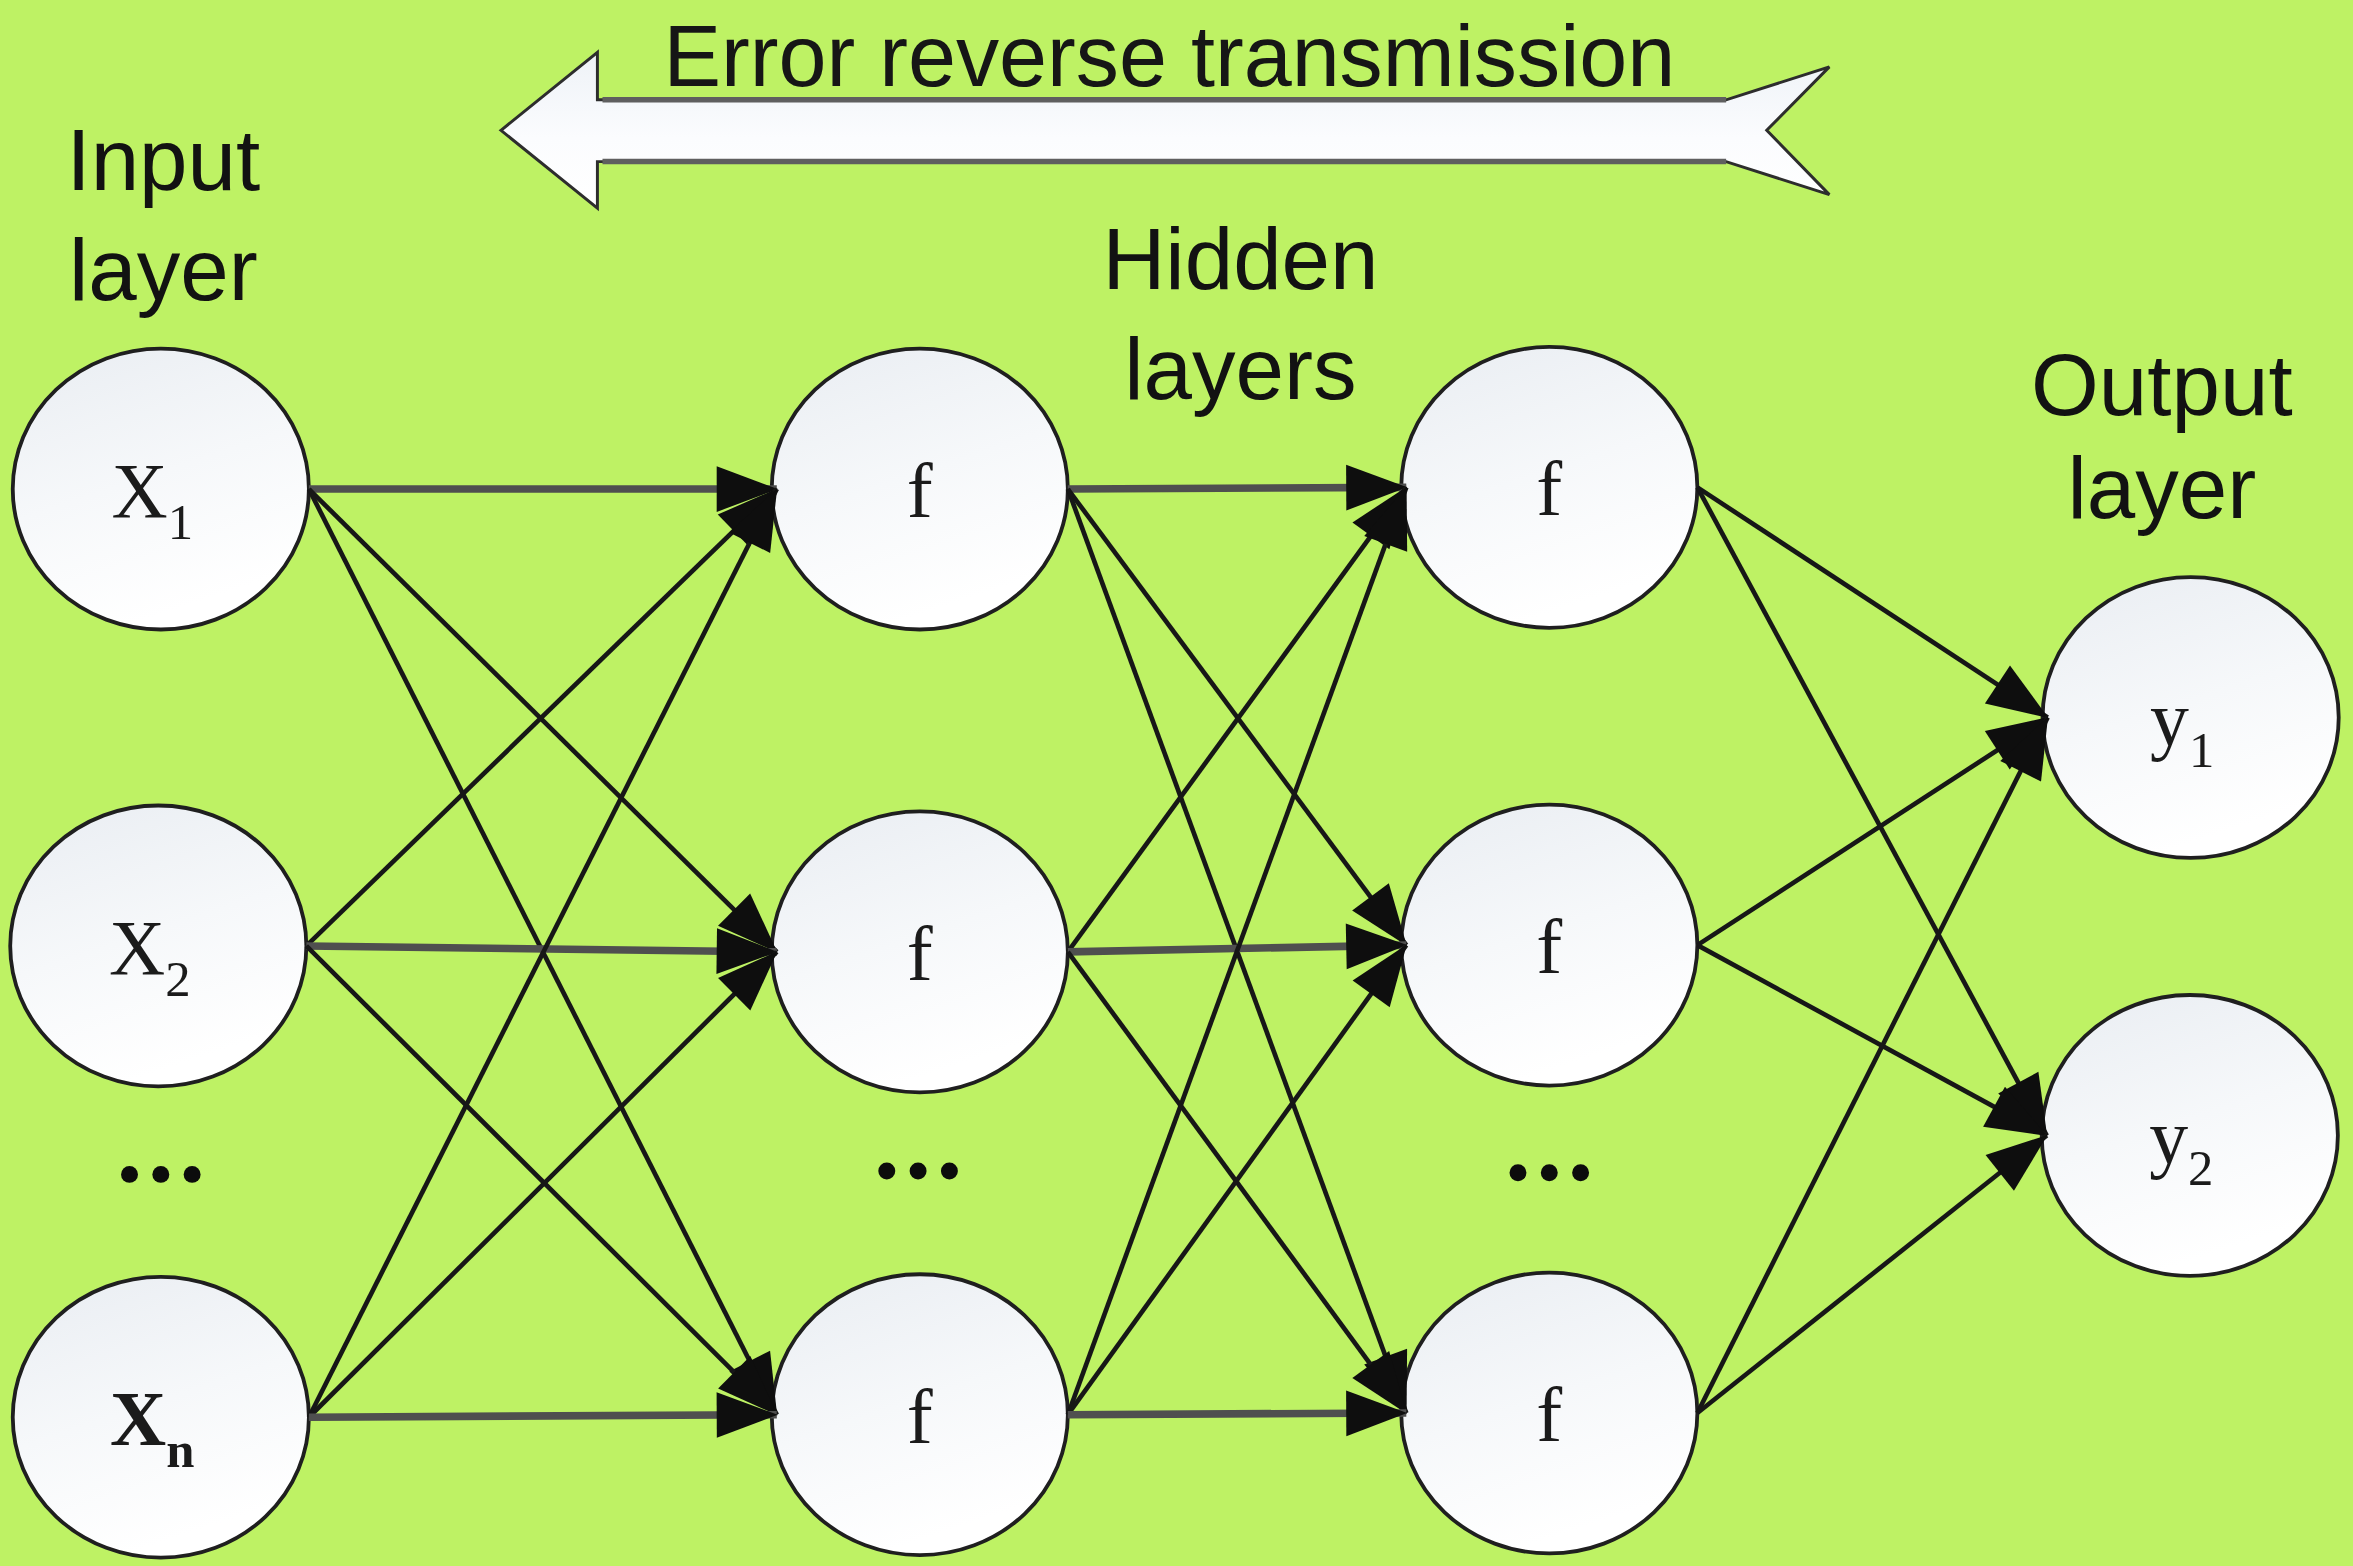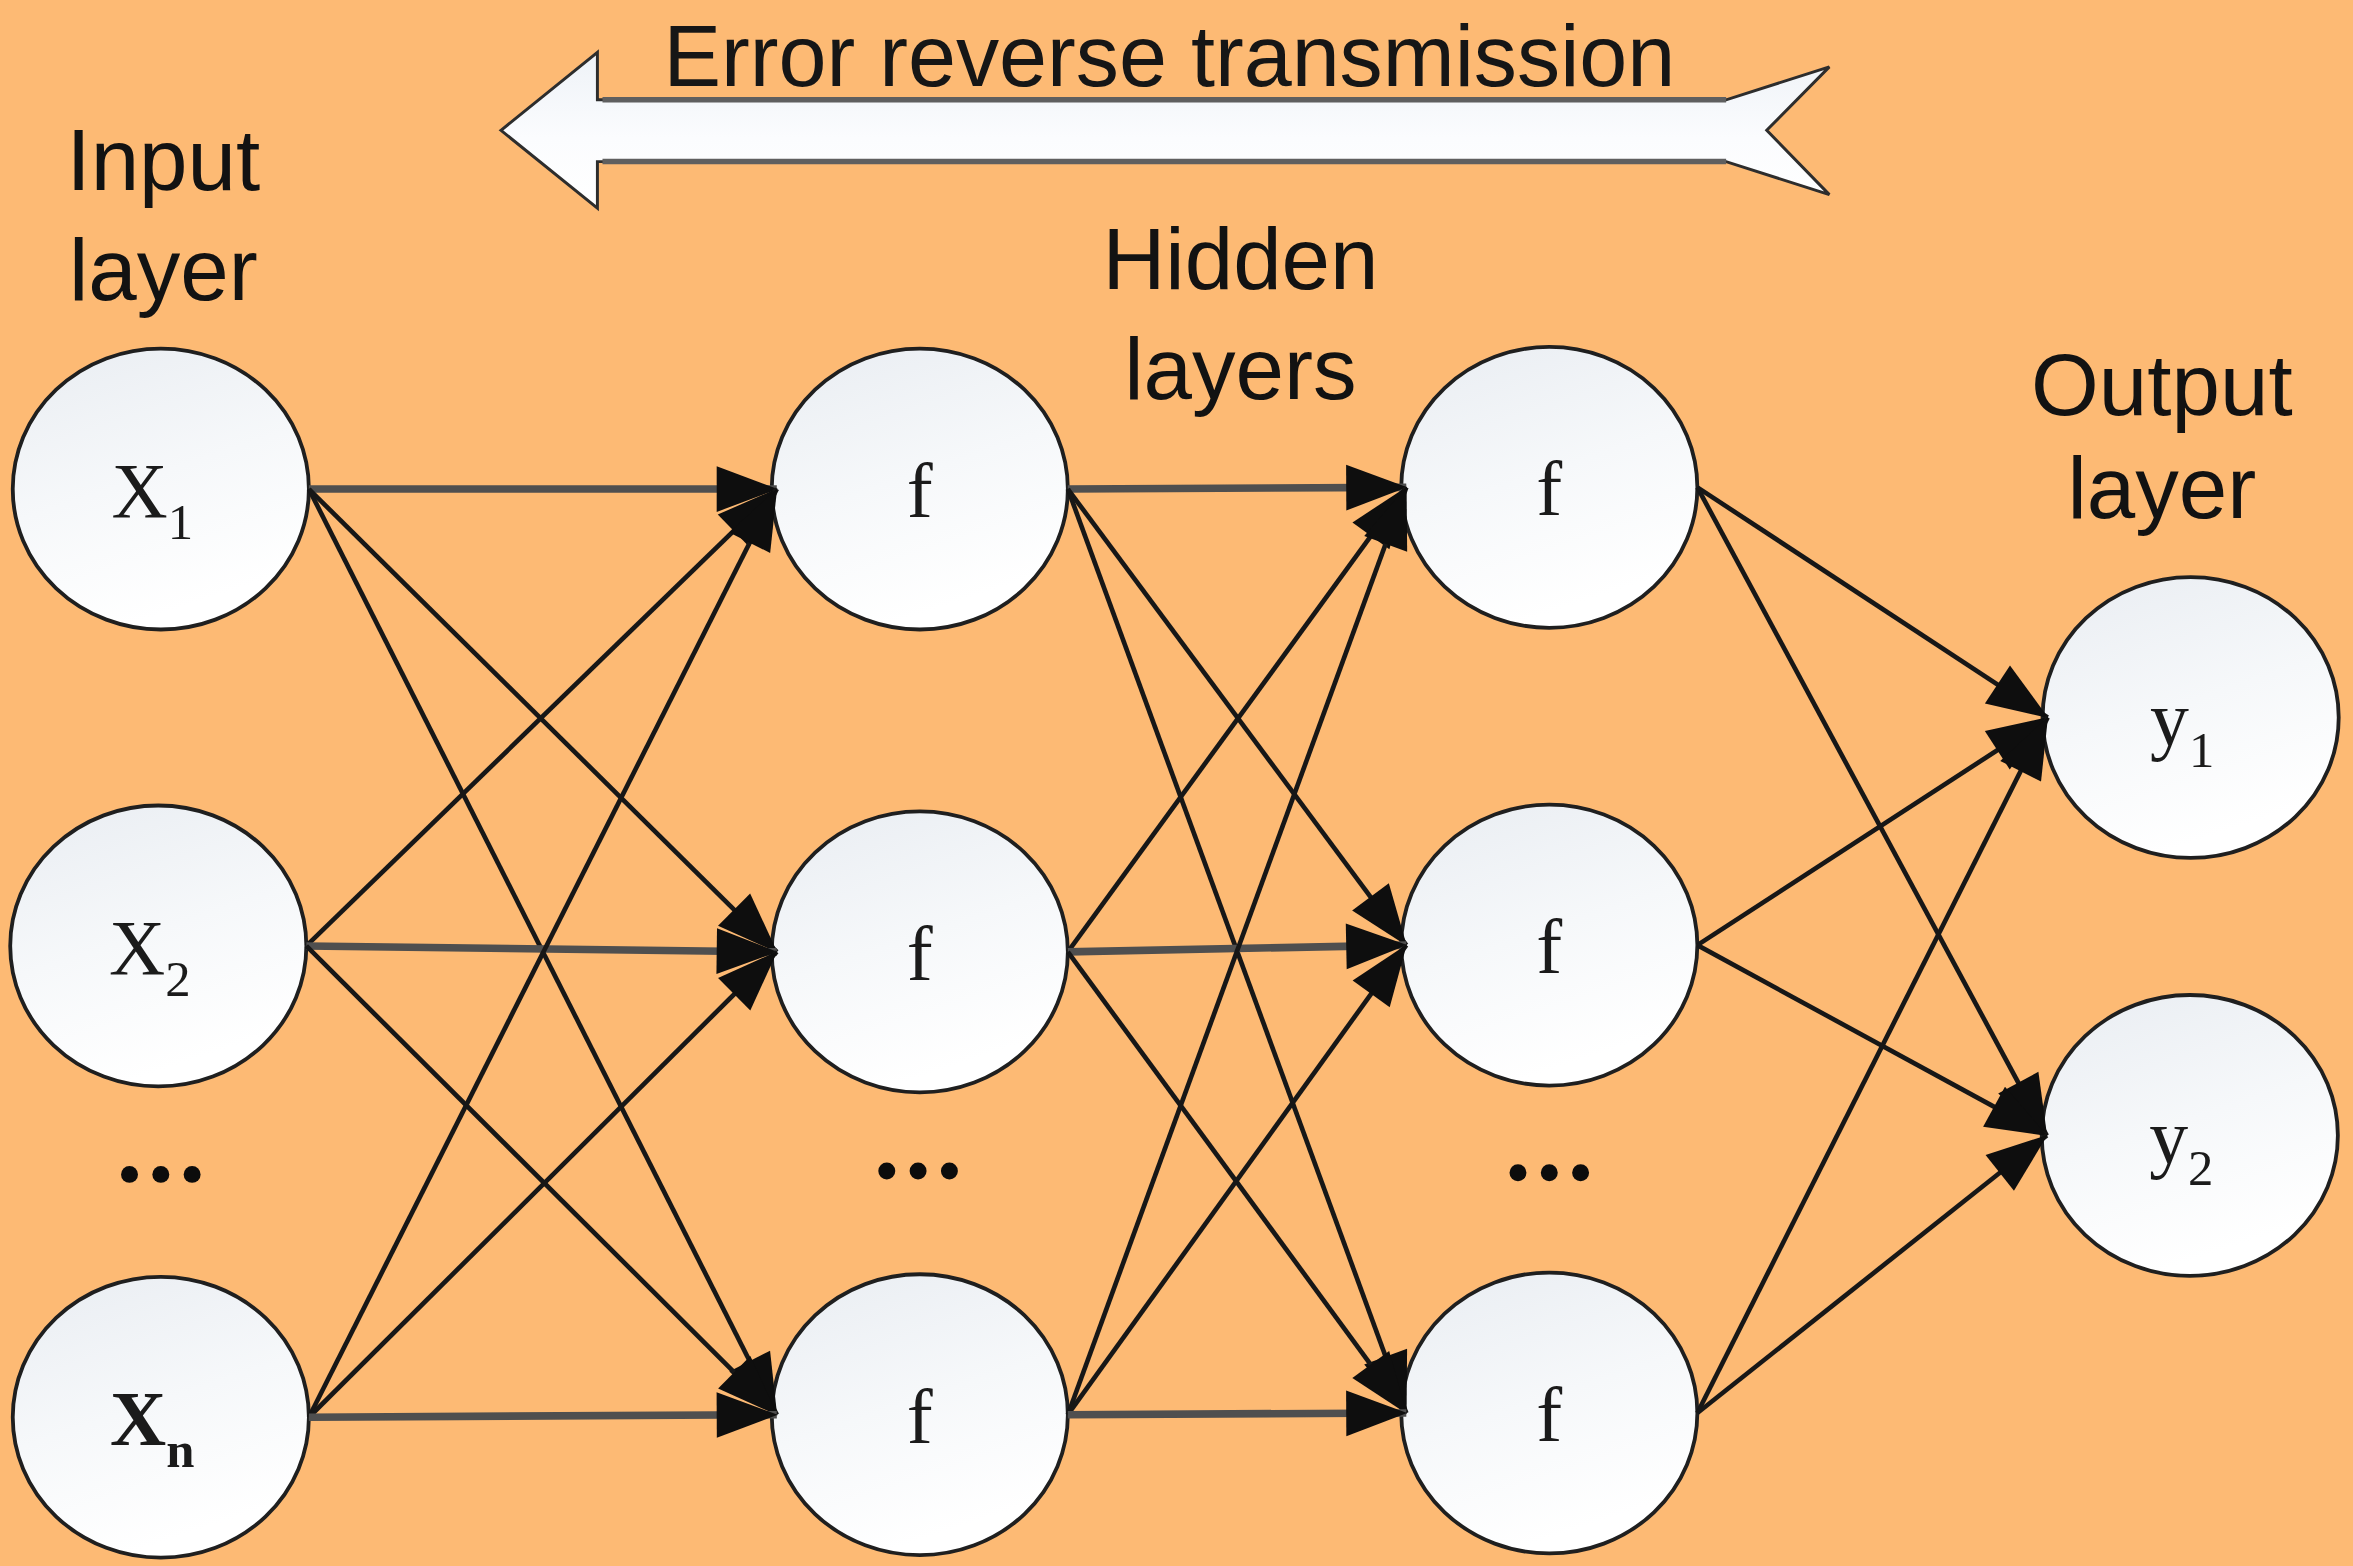--- a/index.html
+++ b/index.html
@@ -1,20 +1,20 @@
 <!DOCTYPE html>
 <html style="font-size:13.5px"><head>
 <meta charset="utf-8">
 <style>
   html,body{margin:0;padding:0;background:#ffffff;}
   .stage{
     position:relative;
     width:2354px;
     height:1567px;
-    background:#fdba74;
+    background:#bef264;
     overflow:hidden;
     font-family:"Liberation Sans", sans-serif;
   }
   svg{position:absolute;left:0;top:0;width:100%;height:100%;}
   .caption{
     font-family:"Liberation Sans", sans-serif;
     font-size:103px;
     fill:#121212;
     text-anchor:middle;
   }

